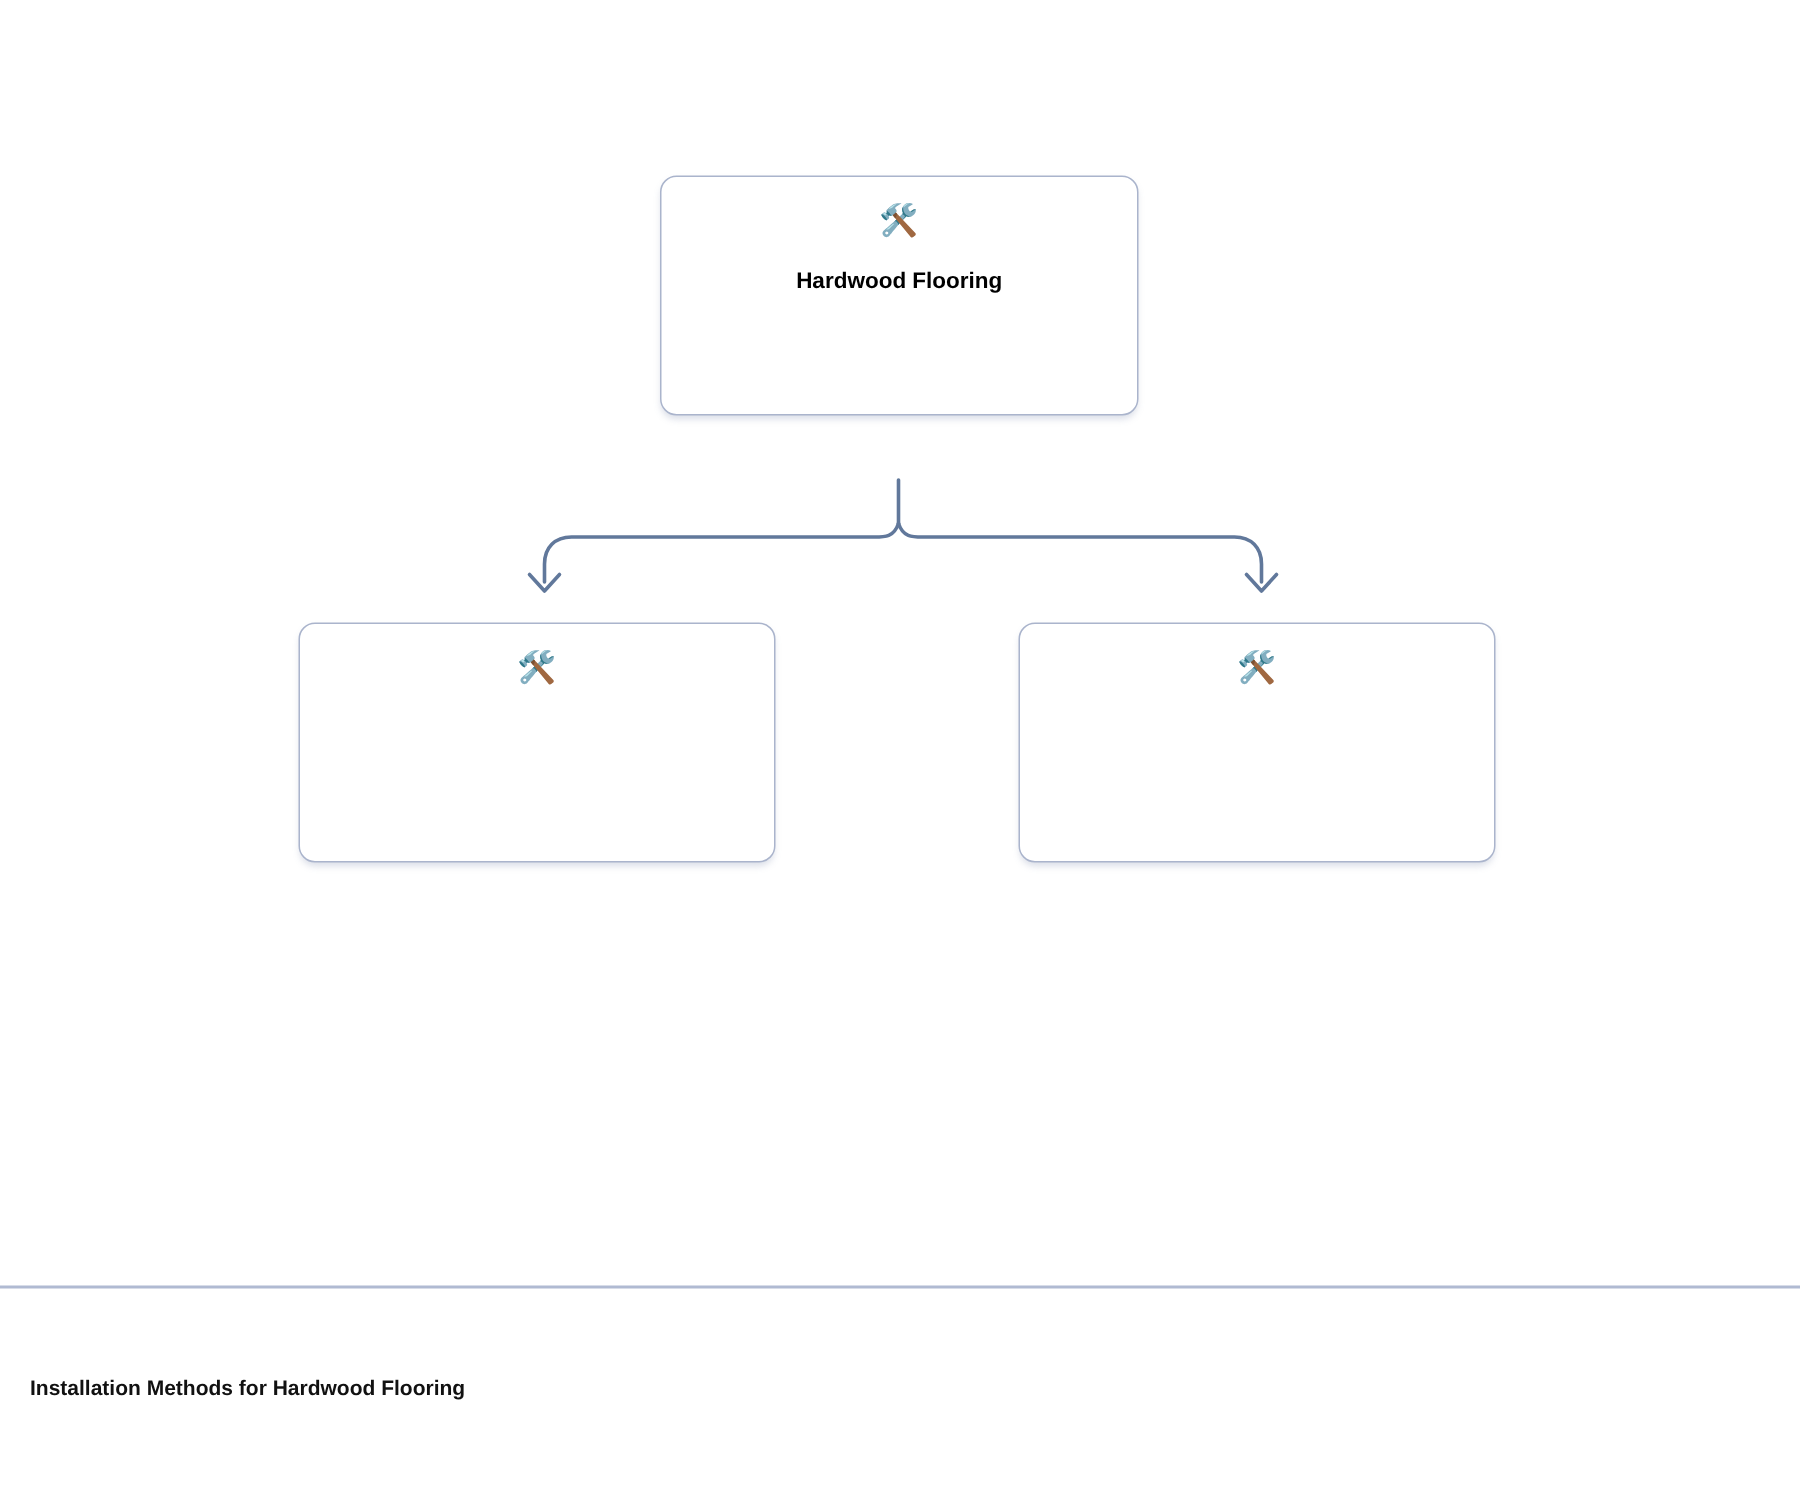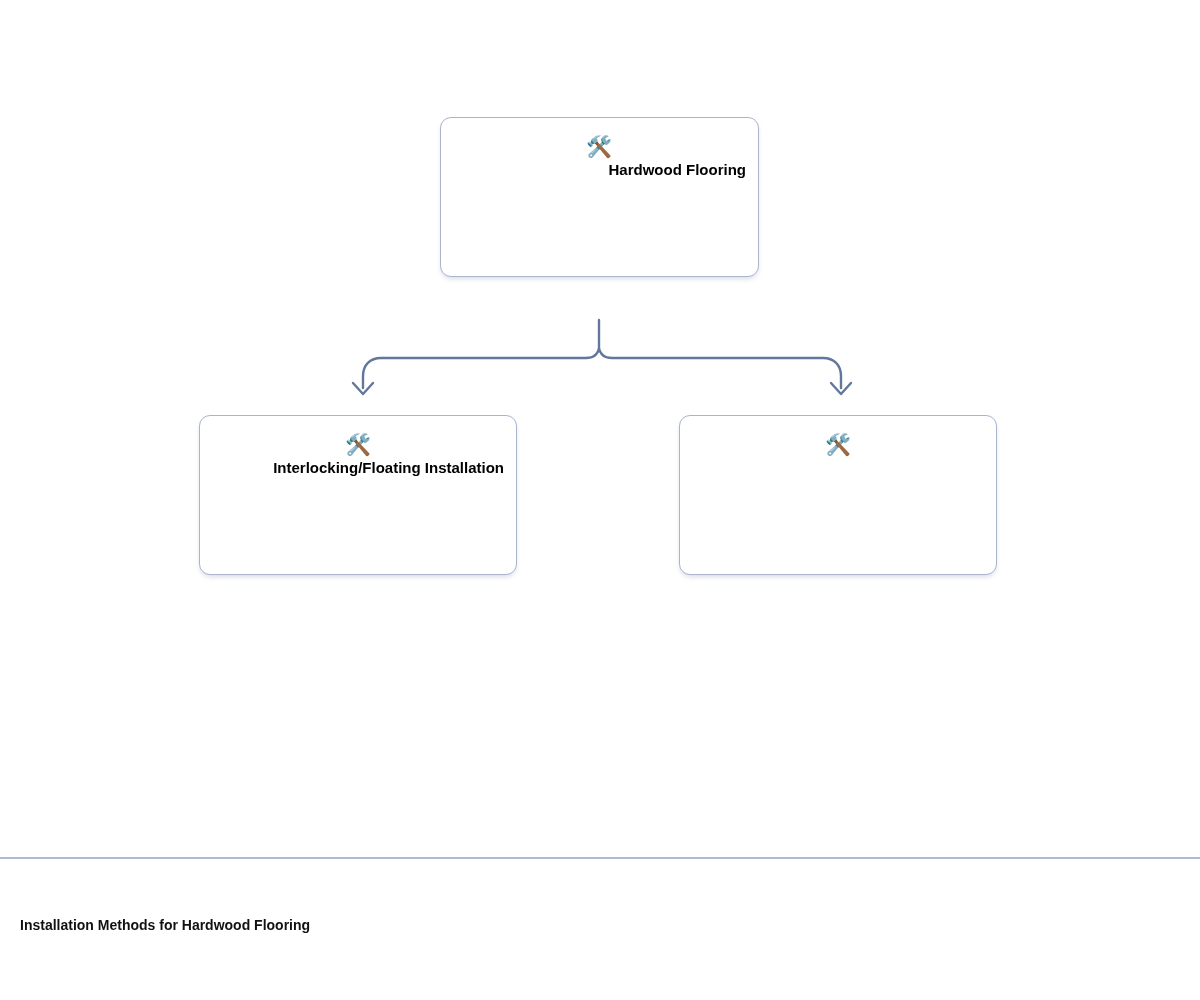--- a/index.html
+++ b/index.html
@@ -48,24 +48,25 @@
     font-size: 21px;
     line-height: 1;
     margin-top: 19px;
     height: 24px;
     display: block;
     text-align: center;
     font-family: "DejaVu Sans", sans-serif;
   }
 
   .node-label {
+    margin-top: 18px;
     font-size: 15px;
     font-weight: bold;
     color: #000000;
-    text-align: right;
+    text-align: center;
     line-height: 1.25;
     padding: 0 12px;
     width: 100%;
     box-sizing: border-box;
   }
 
   #node-root {
     left: 440px;
     top: 117px;
     width: 319px;
@@ -134,21 +135,20 @@
     </g>
   </svg>
 
   <div class="node" id="node-root">
     <span class="node-icon">🛠️</span>
     <span class="node-label">Hardwood Flooring</span>
   </div>
 
   <div class="node" id="node-child-0">
     <span class="node-icon">🛠️</span>
-    <span class="node-label">Interlocking/Floating Installation</span>
   </div>
 
   <div class="node" id="node-child-1">
     <span class="node-icon">🛠️</span>
   </div>
 
 </div>
 
 <div id="footer-divider"></div>
 

